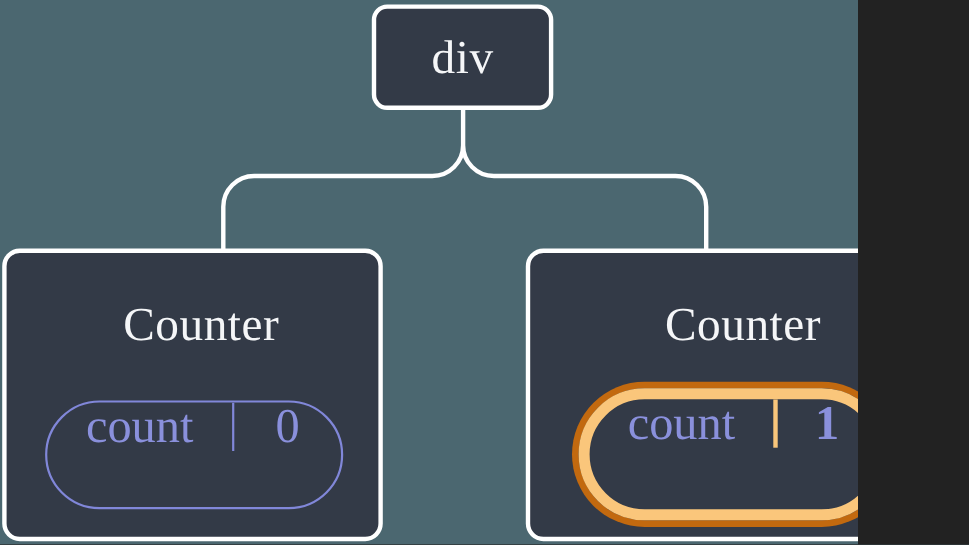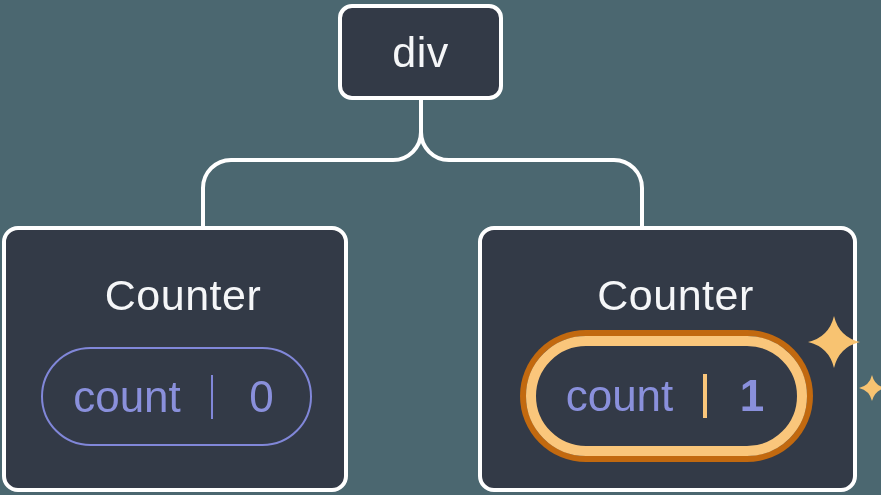--- a/index.html
+++ b/index.html
@@ -10,25 +10,25 @@
     --purple: #8a90dc;
     --purple-border: #8187d9;
     --orange-dark: #c2690f;
     --orange-light: #fac67b;
     --sparkle: #f8c371;
   }
   * { margin: 0; padding: 0; box-sizing: border-box; }
   html, body { background: #222; }
   #stage {
     position: relative;
-    width: 881px;
+    width: 780px;
     height: 495px;
     background: var(--bg);
     overflow: hidden;
-    font-family: Liberation Sans, sans-serif;
+    font-family: Liberation Serif, serif;
   }
   #connector {
     position: absolute;
     left: 0; top: 0;
     width: 881px; height: 495px;
   }
   .node-box {
     position: absolute;
     background: var(--node);
     border: 4px solid var(--line);
@@ -64,22 +64,23 @@
     text-align: center;
     color: var(--text);
     font-size: 43px;
     font-weight: 500;
     line-height: 1;
     letter-spacing: 0.5px;
   }
   .state-pill {
     position: absolute;
     display: flex;
-    align-items: center;
+    align-items: flex-start;
     overflow: hidden;
+    margin-top: 17px;
   }
   .pill-plain {
     left: 35px; top: 117px;
     width: 271px; height: 99px;
     border: 2px solid var(--purple-border);
     border-radius: 50px;
   }
   .pill-highlight {
     left: 44px; top: 106px;
     width: 281px; height: 120px;

